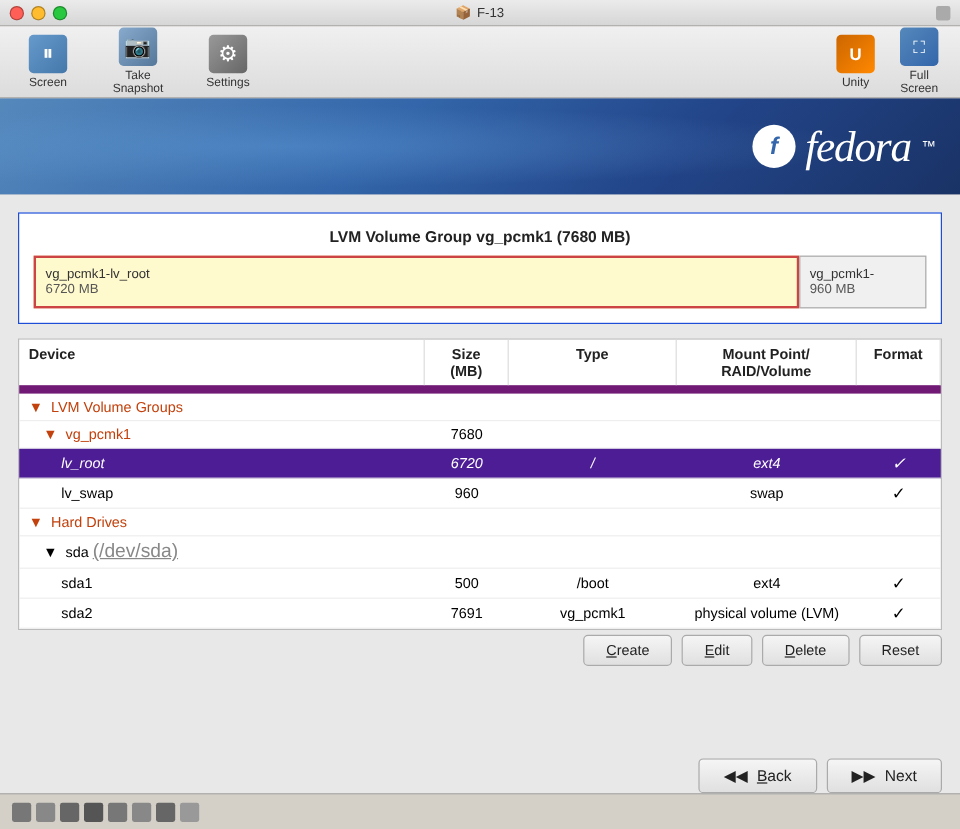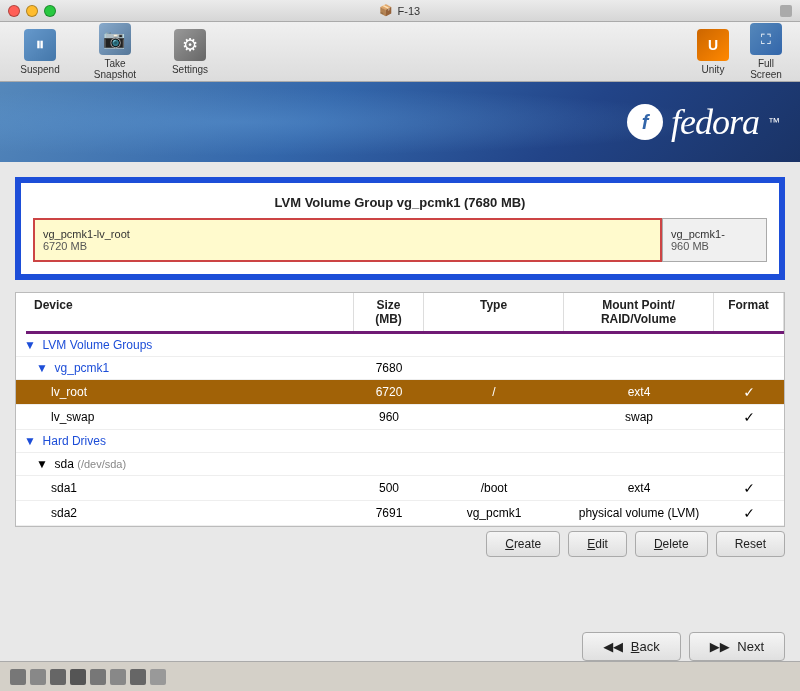--- a/index.html
+++ b/index.html
@@ -174,21 +174,21 @@
     
     .main-content {
       background: #e8e8e8;
       padding: 15px;
       height: calc(691px - 22px - 60px - 80px - 30px);
     }
 
     
     .vg-diagram {
       background: white;
-      border: 6px solid #1d4ed8;
+      border: 1px solid #1d4ed8;
       padding: 12px;
       margin-bottom: 12px;
     }
     .vg-title {
       text-align: center;
       font-weight: bold;
       font-size: 13px;
       margin-bottom: 8px;
       color: #222;
     }
@@ -229,58 +229,58 @@
 
     
     .partition-table {
       background: white;
       border: 1px solid #bbb;
       width: 100%;
     }
     .pt-header {
       display: grid;
       grid-template-columns: 1fr 70px 140px 150px 70px;
-      border-bottom: 3px solid #701a75;
-      margin-left: 10px;
+      border-bottom: 7px solid #701a75;
     }
     .pt-header-cell {
       padding: 5px 8px;
       font-weight: bold;
       font-size: 12px;
       color: #222;
       border-right: 1px solid #ddd;
       text-align: center;
     }
     .pt-header-cell:first-child { text-align: left; }
     .pt-body {}
     .pt-row {
       display: grid;
       grid-template-columns: 1fr 70px 140px 150px 70px;
       border-bottom: 1px solid #eee;
       align-items: center;
     }
     .pt-row.selected {
-      background: #a16207;
+      background: #4c1d95;
       color: white;
+      font-style: italic;
     }
     .pt-row.group-header {
       background: transparent;
       font-weight: normal;
     }
     .pt-cell {
       padding: 4px 8px;
       font-size: 12px;
       text-align: center;
     }
     .pt-cell:first-child { text-align: left; }
     .pt-cell.check { text-align: center; font-size: 14px; }
     .indent1 { padding-left: 20px; }
     .indent2 { padding-left: 35px; }
-    .group-label { font-size: 12px; color: #1d4ed8; }
-    .dev-sub { font-size: 11px; color: #888; }
+    .group-label { font-size: 12px; color: #c2410c; }
+    .dev-sub { font-size: 16px; color: #888; text-decoration: underline; }
 
     
     .action-bar {
       display: flex;
       justify-content: flex-end;
       gap: 8px;
       margin-top: 4px;
     }
     .btn {
       padding: 5px 18px;
@@ -353,21 +353,21 @@
   <div class="titlebar-title">
     <span>📦</span>
     <span>F-13</span>
   </div>
   <div class="titlebar-resize"></div>
 </div>
 
 <div class="toolbar">
   <div class="toolbar-btn">
     <div class="toolbar-icon icon-suspend">⏸</div>
-    <span class="toolbar-label">Suspend</span>
+    <span class="toolbar-label">Screen</span>
   </div>
   <div class="toolbar-btn">
     <div class="toolbar-icon icon-snapshot">📷</div>
     <span class="toolbar-label">Take Snapshot</span>
   </div>
   <div class="toolbar-btn">
     <div class="toolbar-icon icon-settings">⚙</div>
     <span class="toolbar-label">Settings</span>
   </div>
   <div class="toolbar-right">

